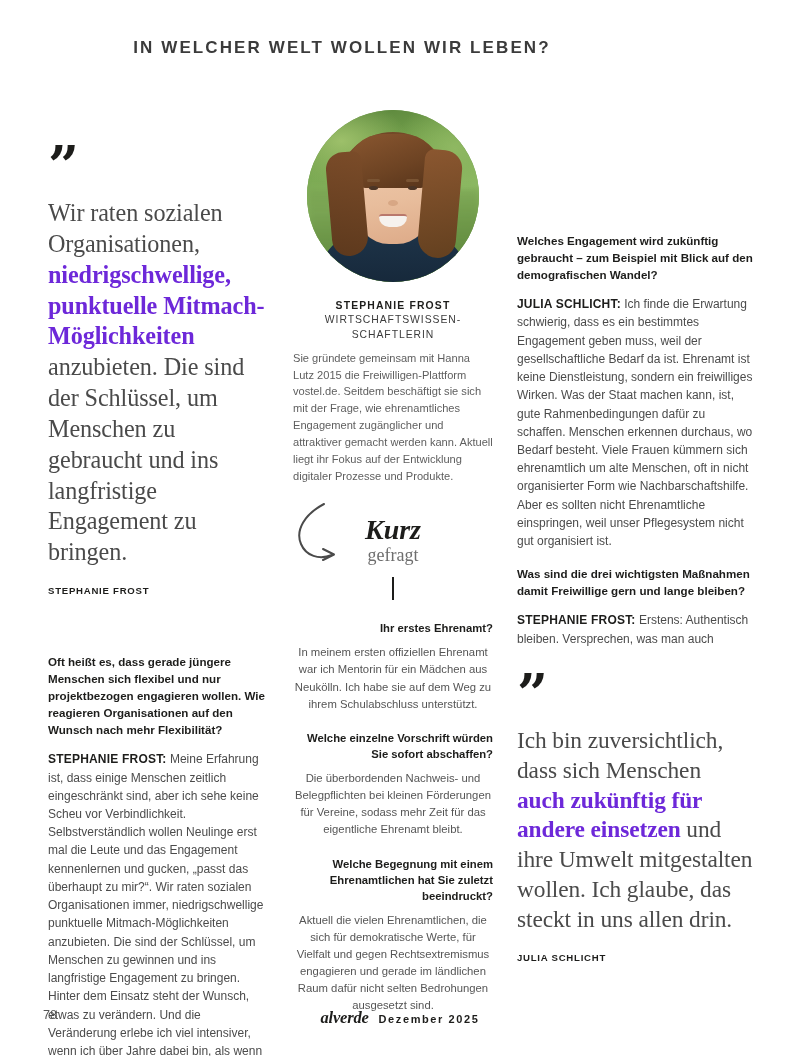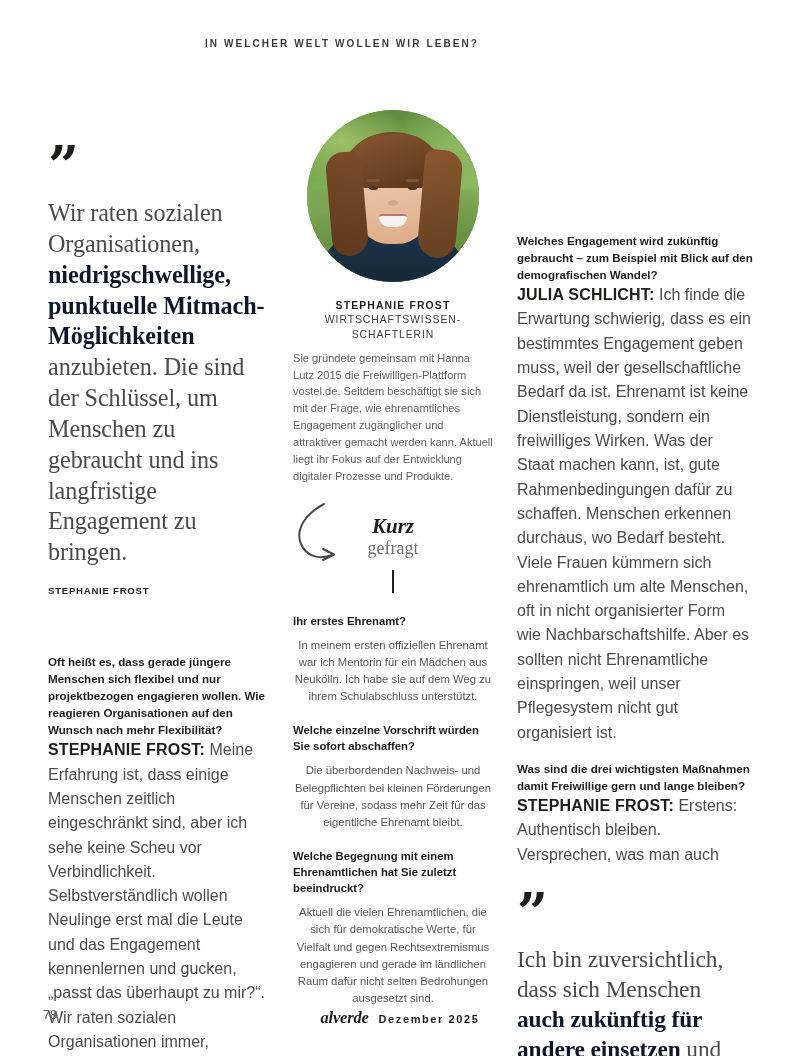--- a/index.html
+++ b/index.html
@@ -17,21 +17,21 @@
   }
 
   
   .running-head {
     position: absolute;
     top: 38px;
     left: 0;
     width: 684px;
     text-align: center;
     font-family: "Liberation Sans", sans-serif;
-    font-size: 10px;
+    font-size: 17px;
     font-weight: 700;
     letter-spacing: 2.1px;
     color: #3b3b3b;
     text-transform: uppercase;
   }
 
   
   .col-left {
     position: absolute;
     left: 48px;
@@ -63,21 +63,21 @@
   }
   .pullquote {
     font-family: "Liberation Serif", "DejaVu Serif", serif;
     font-size: 24.2px;
     line-height: 1.275;
     color: #4a4a4a;
     letter-spacing: -0.1px;
     margin-top: 8px;
   }
   .pullquote b {
-    color: #0f172a;
+    color: #6d28d9;
     font-weight: 700;
   }
   .pullquote-right {
     font-size: 23.4px;
   }
   .attribution {
     font-family: "Liberation Sans", sans-serif;
     font-size: 9.6px;
     font-weight: 700;
     letter-spacing: 0.75px;
@@ -276,21 +276,21 @@
     height: 72px;
   }
 
   
   .kurz-block {
     margin-top: 30px;
     text-align: center;
   }
   .kurz {
     font-family: "Liberation Serif", "DejaVu Serif", serif;
-    font-size: 21px;
+    font-size: 28px;
     font-weight: 700;
     font-style: italic;
     color: #1d1d1b;
     line-height: 1.06;
   }
   .gefragt {
     font-family: "Liberation Serif", "DejaVu Serif", serif;
     font-size: 18px;
     font-weight: 400;
     color: #6e6e6e;
@@ -302,21 +302,21 @@
     background: #1d1d1b;
     margin: 11px auto 0;
   }
 
   
   .qa {
     margin-top: 20px;
   }
   .qa-item + .qa-item { margin-top: 17px; }
   .q-center {
-    text-align: left;
+    text-align: right;
     font-size: 11.3px;
     font-weight: 700;
     line-height: 1.42;
     color: #1d1d1b;
   }
   .a-center {
     text-align: center;
     font-size: 11.3px;
     line-height: 1.52;
     color: #555555;
@@ -324,23 +324,24 @@
   }
 
   
   .body-q {
     font-size: 11.6px;
     font-weight: 700;
     line-height: 1.47;
     color: #1d1d1b;
   }
   .body-a {
-    font-size: 16px;
+    font-size: 12px;
     line-height: 1.52;
     color: #4b4b4b;
+    margin-top: 12px;
   }
   .body-a .speaker {
     font-weight: 700;
     color: #1d1d1b;
     letter-spacing: 0.2px;
   }
   .body-block + .body-block { margin-top: 15px; }
 
   
   .footer {

